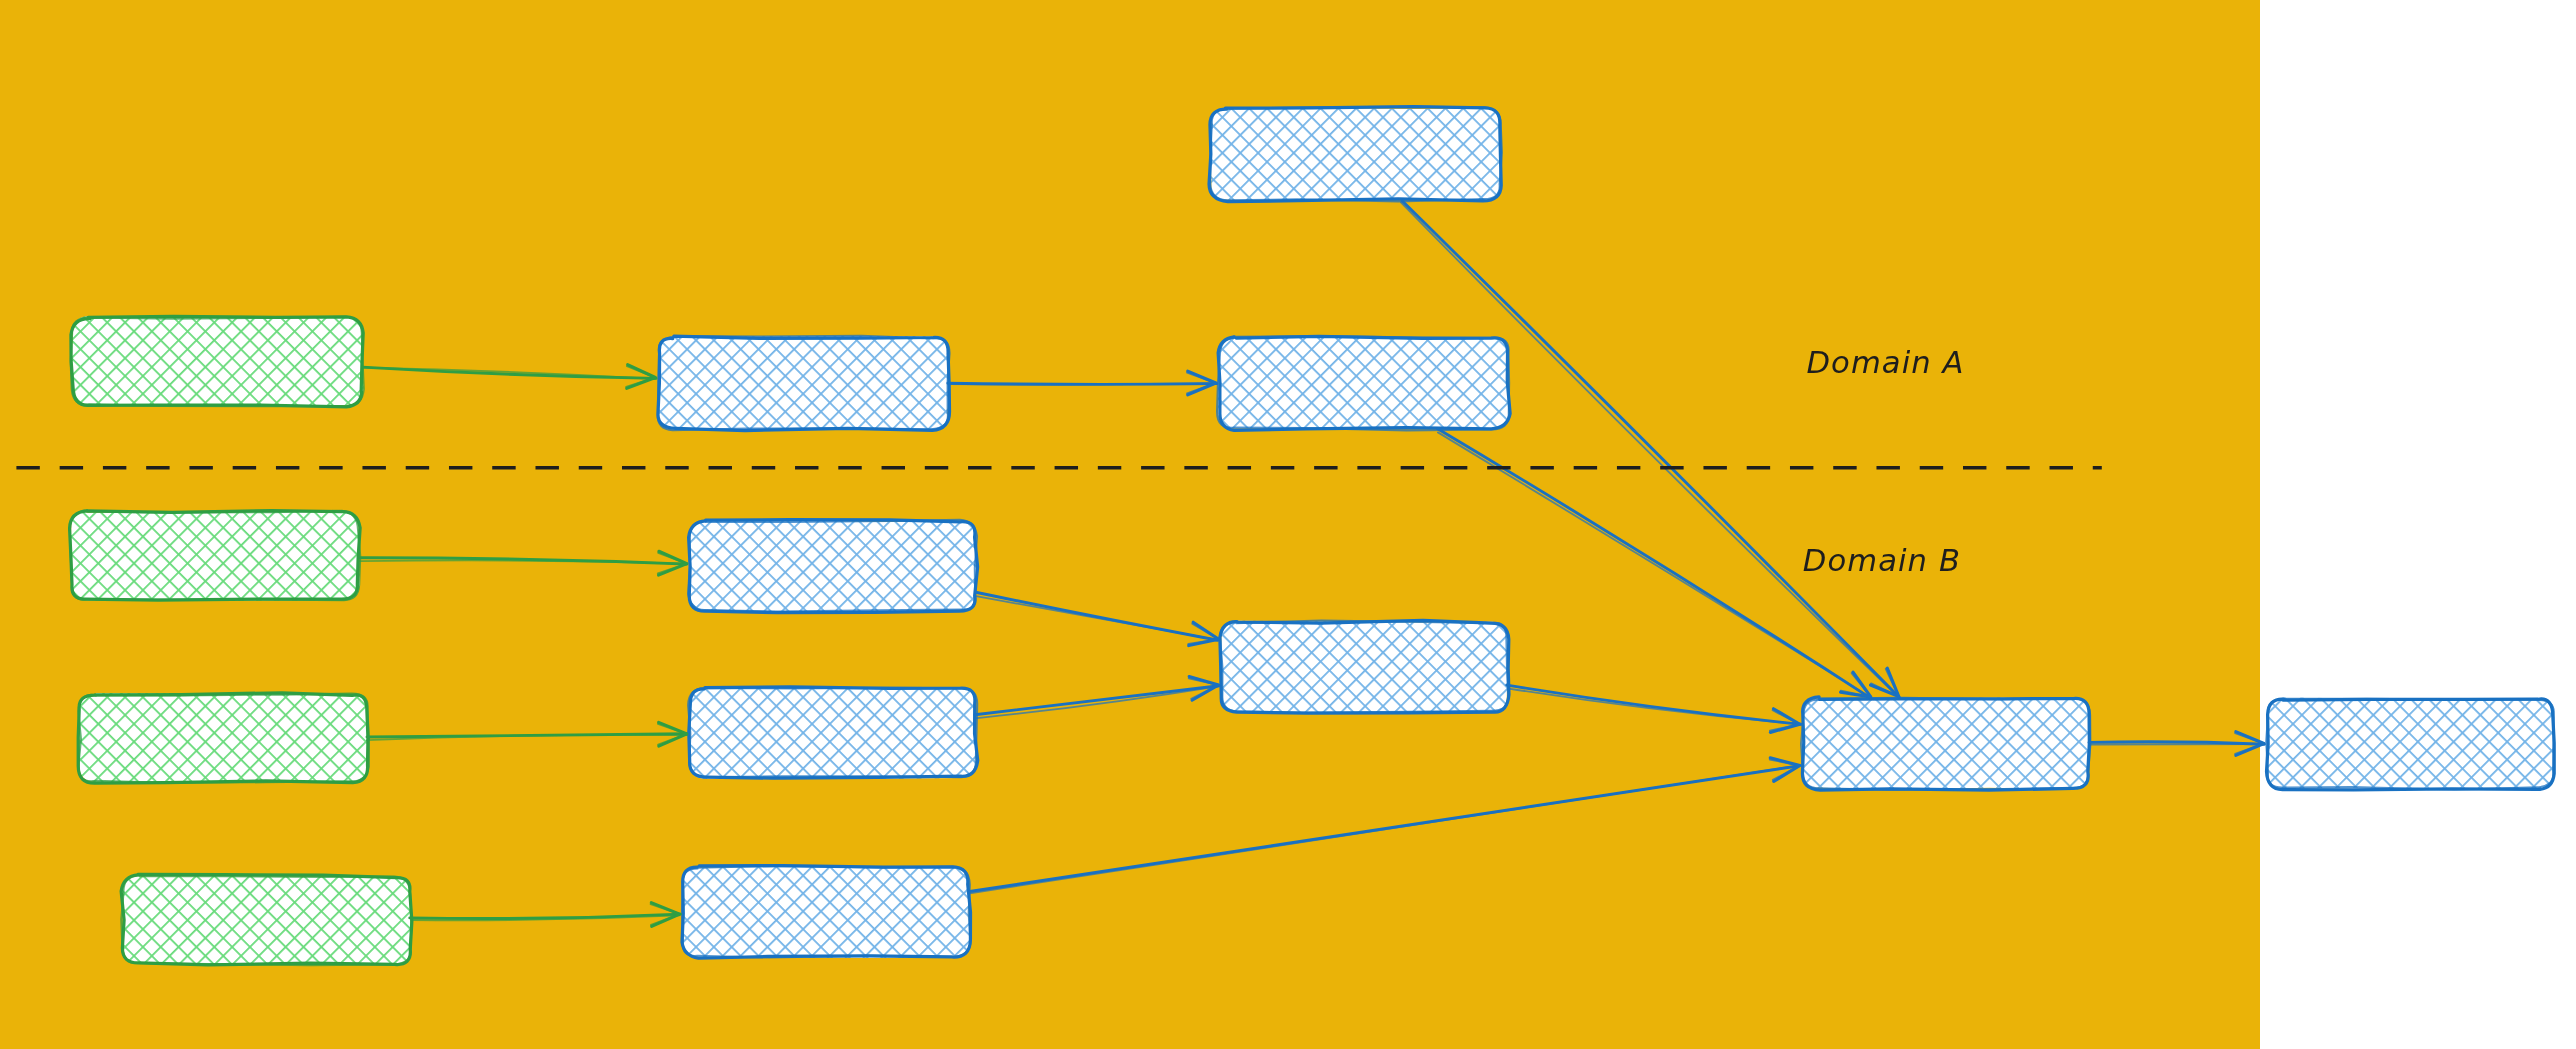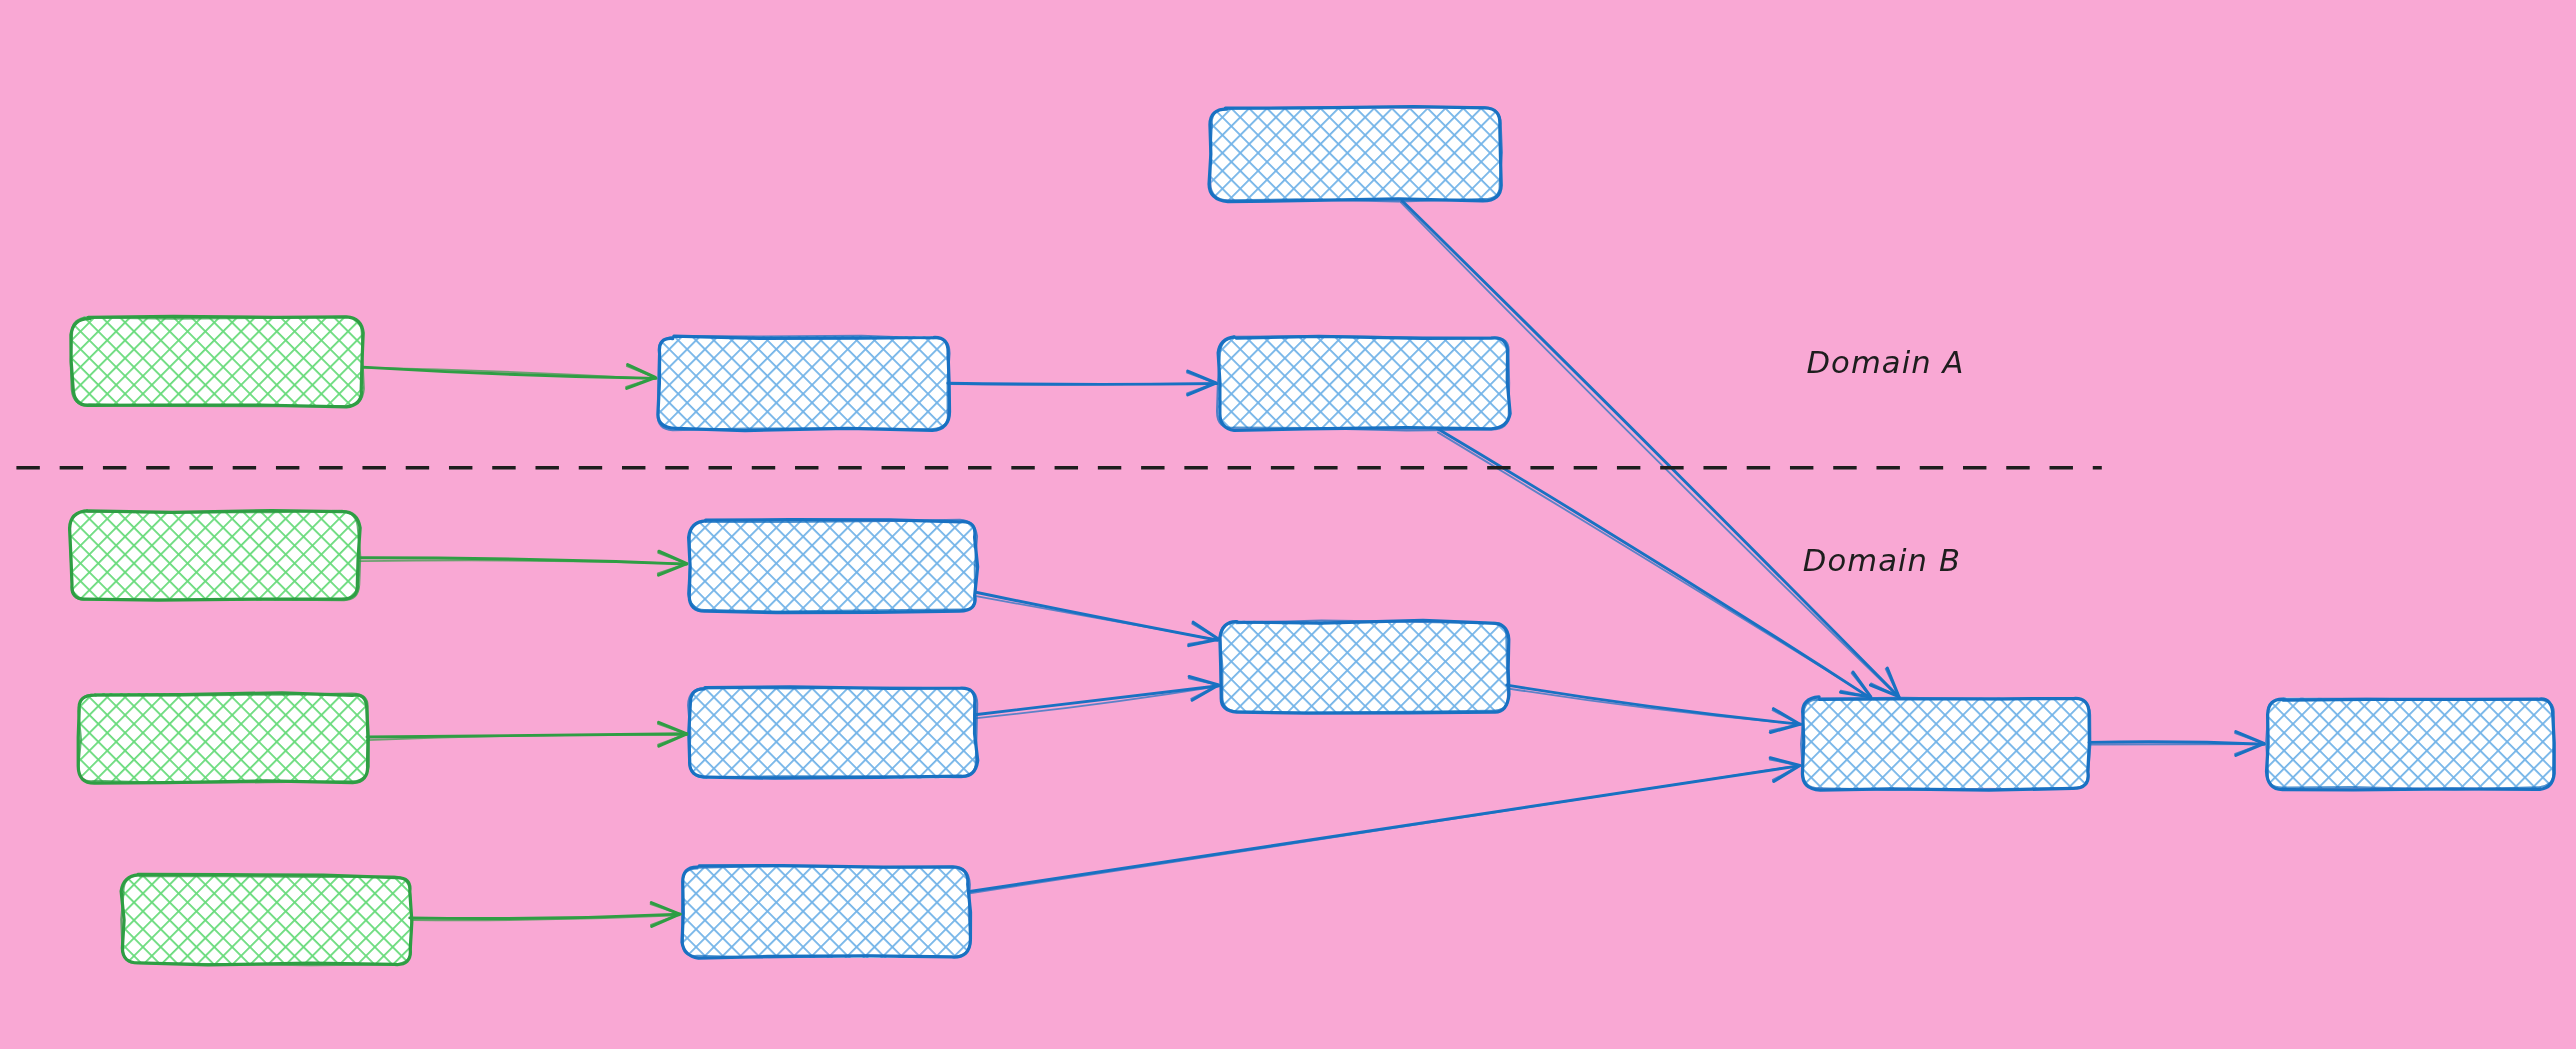--- a/index.html
+++ b/index.html
@@ -9,23 +9,23 @@
     background: #ffffff;
   }
   body {
     width: 2576px;
     height: 1049px;
     overflow: hidden;
     font-family: "DejaVu Sans", sans-serif;
   }
   #diagram-root {
     position: relative;
-    width: 2576px;
+    width: 2260px;
     height: 1049px;
-    background: #f9a8d4;
+    background: #eab308;
   }
   svg#scene {
     display: block;
     width: 2576px;
     height: 1049px;
   }
   .domain-label {
     font-family: "DejaVu Sans", sans-serif;
     font-size: 34px;
     font-weight: 400;

